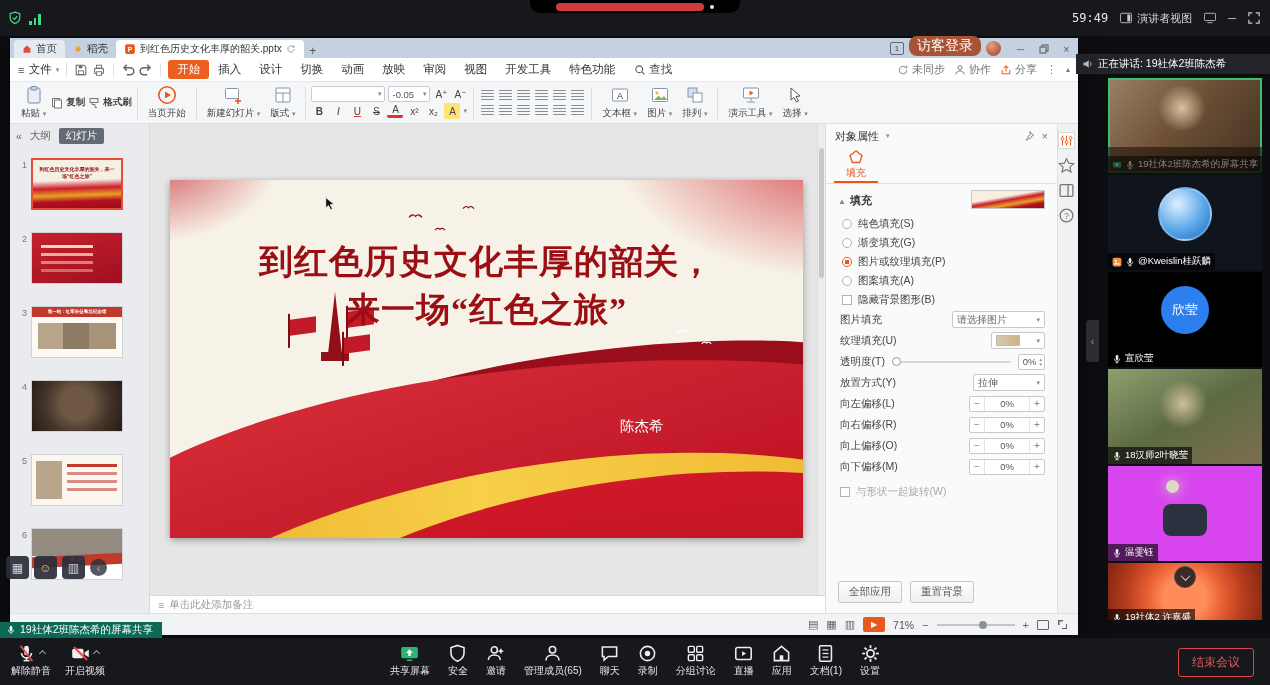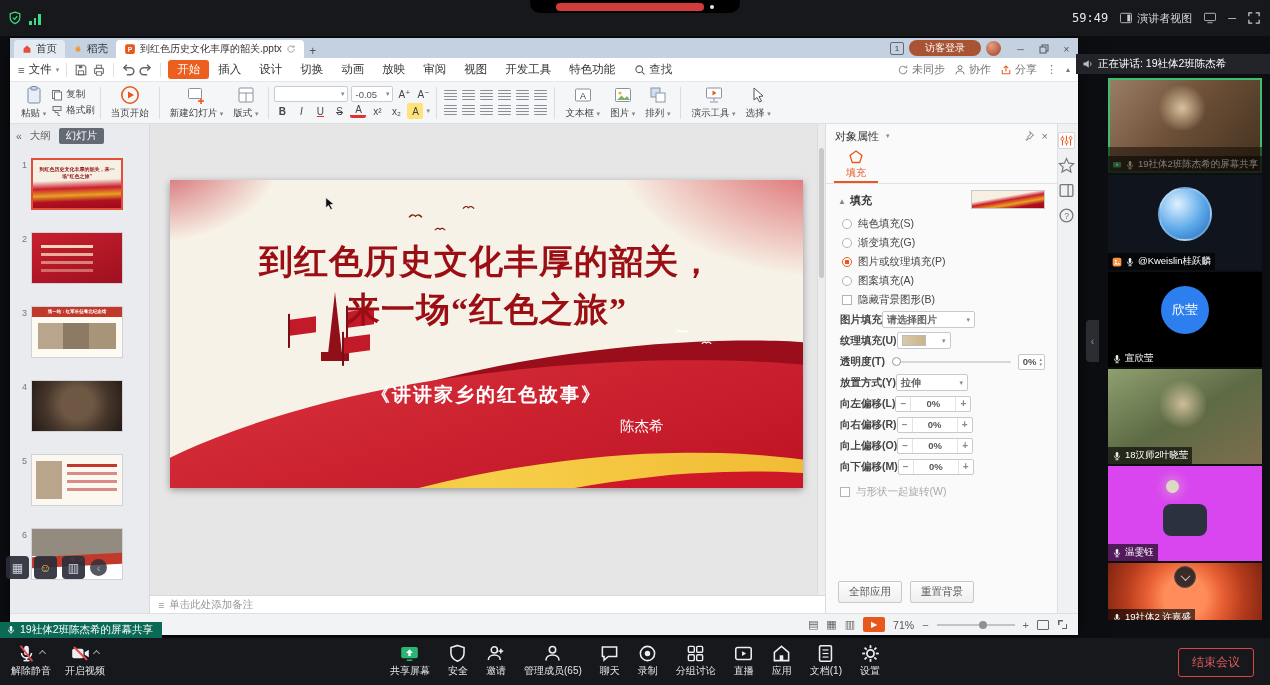--- a/index.html
+++ b/index.html
@@ -33,21 +33,21 @@
     box-shadow:0 0 0 1px rgba(0,0,0,.3), 0 6px 22px rgba(0,0,0,.5); }
   .tabbar { height:20px; background:#c4d1e0; display:flex; align-items:flex-end; font-size:10.5px; color:#333; padding-left:4px; }
   .wtab { display:flex; align-items:center; gap:4px; height:18px; padding:0 8px; border-radius:4px 4px 0 0; }
   .wtab.home { background:rgba(255,255,255,.55); }
   .wtab.doc  { background:#fff; max-width:210px; }
   .doc-title { max-width:158px; overflow:hidden; white-space:nowrap; text-overflow:ellipsis; font-size:10px; }
   .newtab { width:18px; text-align:center; color:#555; font-size:12px; }
   .tb-spacer { flex:1; }
   .win-badge { width:14px; height:13px; border:1px solid #667; border-radius:2px; font-size:8px; color:#445;
     display:flex; align-items:center; justify-content:center; margin:0 5px 3px 0; }
-  .guest-pill { background:#a85334; color:#fff; font-size:10px; padding:1px 16px; border-radius:8px; margin:0 5px 2px 0; }
+  .guest-pill { background:#a85334; color:#fff; font-size:14px; padding:1px 8px; border-radius:8px; margin:0 5px 2px 0; }
   .mini-avatar { width:15px; height:15px; border-radius:50%; margin:0 8px 2px 0;
     background:radial-gradient(circle at 35% 30%,#e3a183,#b35a3f 70%); }
   .wbtn { width:23px; height:18px; display:flex; align-items:center; justify-content:center; color:#555; font-size:10px; }
 
   .menubar { height:24px; background:#fff; border-bottom:1px solid #e4e6e9; display:flex; align-items:center;
     padding:0 8px; gap:4px; font-size:11.5px; color:#333; }
   .mb-sep { width:1px; height:14px; background:#e0e0e0; margin:0 3px; }
   .mb-ic { width:14px; height:14px; color:#666; }
   .menu-item { padding:2px 9px; border-radius:3px; white-space:nowrap; }
   .menu-item.active { background:#ec5f1e; color:#fff; }
@@ -55,21 +55,21 @@
   .mb-sp { flex:1; }
   .mb-right { display:flex; align-items:center; gap:9px; color:#777; font-size:11px; }
   .mb-right .lbl { display:flex; align-items:center; gap:3px; }
   .share-orange { color:#ec5f1e; }
 
   .toolbar { height:42px; background:#f5f6f8; border-bottom:1px solid #dcdfe3; display:flex; align-items:center; padding:0 6px; }
   .vsep { width:1px; height:32px; background:#ddd; margin:0 5px; flex:none; }
   .tb-big { display:flex; flex-direction:column; align-items:center; justify-content:center; gap:2px; padding:2px 5px; flex:none; }
   .tb-lbl { font-size:9.5px; color:#444; white-space:nowrap; }
   .dda { font-size:7px; color:#888; }
-  .tb-col { display:flex; flex-direction:column; justify-content:center; gap:3px; flex:none; }
+  .tb-col { display:flex; flex-direction:row; justify-content:center; gap:3px; flex:none;font-weight:bold; }
   .tb-mini { display:flex; align-items:center; gap:3px; font-size:9.5px; color:#444; }
   .ic20 { width:20px; height:20px; } .ic12 { width:12px; height:12px; }
   .font-grid { display:flex; flex-direction:column; gap:1px; flex:none; }
   .font-row { display:flex; align-items:center; gap:3px; }
   .combo { border:1px solid #c9cdd3; background:#fff; height:16px; display:inline-flex; align-items:center;
     justify-content:space-between; padding:0 3px; font-size:9.5px; color:#555; border-radius:2px; }
   .w74 { width:74px; } .w42 { width:42px; }
   .fs-btn { width:16px; height:16px; display:inline-flex; align-items:center; justify-content:center;
     font-size:10px; color:#444; border-radius:2px; }
   .fs-btn u { text-decoration-color:#d33; }
@@ -102,21 +102,21 @@
   .t-photo { background:radial-gradient(circle at 50% 45%,#6e5844 0 30%,#45352a 60%,#241b15 100%); }
   .t-article { background:#fcf8f0; }
   .t-article::before { content:""; position:absolute; left:4px; top:6px; width:26px; height:38px; background:#b9a58c; }
   .t-article::after { content:""; position:absolute; right:5px; top:9px; width:50px; height:3px;
     background:#c0392b; box-shadow:0 8px 0 #d98c86, 0 16px 0 #d98c86, 0 24px 0 #d98c86; }
   .t-station2 { background:linear-gradient(180deg,#948b80 0 55%,#fff 55%); }
   .t-station2::before { content:""; position:absolute; left:0; right:0; top:52%; height:11px; background:#c0392b; transform:skewY(-3deg); }
   .t-station2 .ttext { position:absolute; top:56%; left:0; right:0; color:#fff; font-size:4.5px; text-align:center; }
 
   .canvas { flex:1; background:#e6e6e6; position:relative; }
-  .slide { position:absolute; left:20px; top:56px; width:633px; height:308px; background:#f7f2e7;
+  .slide { position:absolute; left:20px; top:56px; width:633px; height:358px; background:#f7f2e7;
     overflow:hidden; box-shadow:0 2px 7px rgba(0,0,0,.35); }
   .s-layer { position:absolute; }
   .w1 { left:-60px; top:178px; width:900px; height:400px; background:#9a0e1b;
     border-radius:50% 50% 0 0/40% 35% 0 0; transform:rotate(-10deg); }
   .w2 { left:-120px; top:190px; width:950px; height:420px;
     background:linear-gradient(170deg,#d8303b 0%,#c01425 45%,#a50d1d 100%);
     border-radius:48% 52% 0 0/38% 30% 0 0; transform:rotate(-7deg); }
   .wg { left:-80px; top:285px; width:900px; height:300px;
     background:linear-gradient(90deg,#eda921,#f7cf49 45%,#efb02a);
     border-radius:55% 45% 0 0/65% 50% 0 0; transform:rotate(-7deg); }
@@ -156,21 +156,21 @@
   .ptab.active { border-bottom-color:#e8581c; }
   .ptab-label { font-size:10px; color:#e8581c; }
   .sect-head { position:relative; padding:9px 12px 6px; font-size:11px; font-weight:bold; color:#333; }
   .tri { color:#888; font-size:8px; margin-right:4px; }
   .fill-preview { position:absolute; right:12px; top:6px; width:74px; height:19px; border:1px solid #c9c9c9;
     background:linear-gradient(170deg,#f6efe2 0%,#f6efe2 38%,#cb1e2c 52%,#e8a224 68%,#b31021 82%,#9c0c1c 100%); }
   .fill-opt { display:flex; gap:6px; align-items:center; padding:2.5px 0 2.5px 16px; color:#444; }
   .radio { width:10px; height:10px; border:1px solid #b0b3b8; border-radius:50%; background:#fff; flex:none; }
   .radio.sel { border-color:#e8581c; background:radial-gradient(circle,#e8581c 0 38%,#fff 45%); }
   .checkbox { width:10px; height:10px; border:1px solid #b0b3b8; background:#fff; flex:none; }
-  .prop-row { display:flex; align-items:center; padding:2px 12px 2px 14px; height:21px; color:#444;font-weight:bold; }
+  .prop-row { display:flex; align-items:center; justify-content:space-between; padding:2px 12px 2px 14px; height:21px; color:#444; }
   .dropdown { display:inline-flex; align-items:center; justify-content:space-between; border:1px solid #c6c9ce;
     background:#fff; height:17px; padding:0 4px; font-size:10px; color:#666; border-radius:2px; gap:4px; }
   .w110 { width:93px; } .w72 { width:72px; } .w56 { width:54px; }
   .dd { font-size:7px; color:#888; }
   .tex-swatch { width:24px; height:11px; background:linear-gradient(90deg,#d9c9a8,#c9b48c); border:1px solid #bbb; }
   .slider-sm { flex:1; margin:0 7px; position:relative; height:10px; }
   .slider-sm .track { position:absolute; left:0; right:0; top:4px; height:2px; background:#d5d7da; border-radius:1px; }
   .slider-sm .knob { position:absolute; left:0; top:0.5px; width:9px; height:9px; border-radius:50%; background:#fff; border:1px solid #999; }
   .valbox { display:inline-flex; align-items:center; border:1px solid #c6c9ce; background:#fff; height:16px;
     padding:0 2px 0 4px; font-size:9.5px; color:#555; border-radius:2px; gap:3px; }
@@ -681,21 +681,20 @@
           <svg class="bird" style="left:505px;top:148px;width:14px;color:#fff" viewBox="0 0 14 6">
               <path d="M1 5 Q4 1 7 4 Q10 1 13 5" fill="none" stroke="currentColor" stroke-width="1.3"></path>
             </svg>
           <svg class="bird" style="left:531px;top:160px;width:11px;color:#fff" viewBox="0 0 14 6">
               <path d="M1 5 Q4 1 7 4 Q10 1 13 5" fill="none" stroke="currentColor" stroke-width="1.3"></path>
             </svg>
           <div class="s-title">
             <div>到红色历史文化丰厚的韶关，</div>
             <div>来一场“红色之旅”</div>
           </div>
-          <div class="s-subtitle">《讲讲家乡的红色故事》</div>
           <div class="s-author">陈杰希</div>
         </div>
         <span class="icon canvas-cursor">
             <svg viewBox="0 0 20 20">
               <path d="M5 2l11 9-5 .6 3 5.4-2.4 1.2-3-5.4L5 16z" fill="#111" stroke="#fff" stroke-width="1"></path>
             </svg>
           </span>
         <div class="vscroll">
             <div class="vthumb"></div>
           </div>

